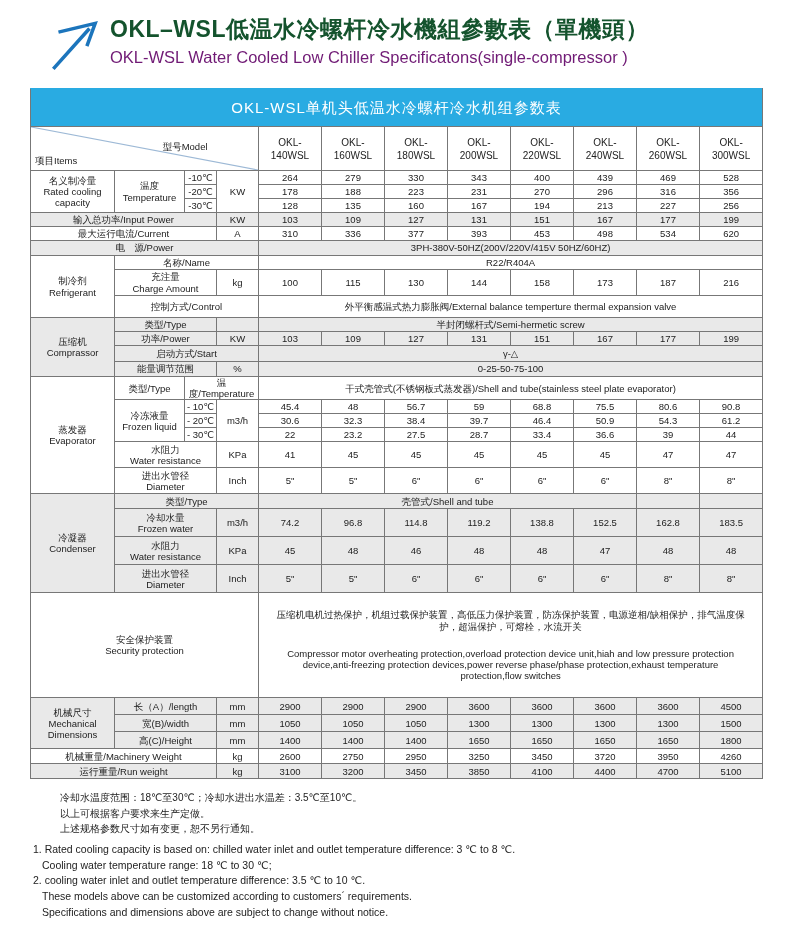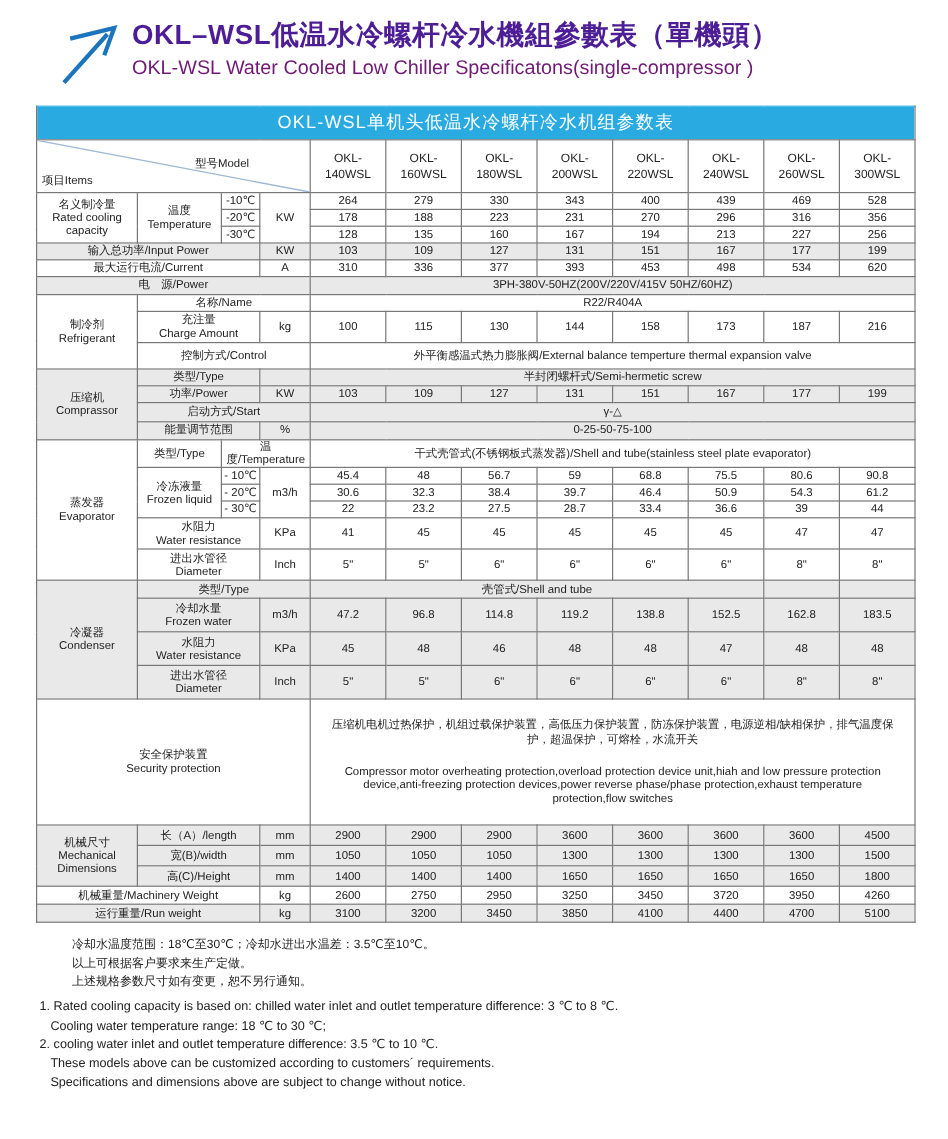--- a/index.html
+++ b/index.html
@@ -8,36 +8,36 @@
     width:790px; height:949px; background:#ffffff;
     font-family:"Liberation Sans","DejaVu Sans",sans-serif;
     color:#222;
   }
   .page { position:relative; width:790px; height:949px; overflow:hidden; }
 
   
   .doc-header { display:flex; align-items:flex-start; padding:12px 0 0 44px; height:82px; }
   .logo { width:62px; height:62px; flex:0 0 62px; }
   .titles { margin-left:4px; padding-top:2px; }
-  .title-zh { font-size:23px; font-weight:bold; color:#4c1d95; letter-spacing:0.5px; }
+  .title-zh { font-size:23px; font-weight:bold; color:#14532d; letter-spacing:0.5px; }
   .title-en { font-size:16.5px; color:#701a75; margin-top:3px; }
 
   
   table.spec { border-collapse:collapse; table-layout:fixed; width:732px; margin:6px 0 0 30px; }
   .spec td {
     border:1px solid #777; font-size:9.5px; padding:0 1px;
     text-align:center; vertical-align:middle; line-height:1.18; color:#222;
     overflow:hidden;
   }
   .spec .g { background:#e9e9e9; }
   .spec td.banner {
     background:#29abe2; color:#fff; font-size:15px; letter-spacing:1px;
     border-color:#29abe2 #777 #777 #777;
   }
-  .hA{height:28px}.hB{height:44px}.h1{height:14px}.h2{height:15px}.h3{height:16px}
+  .hA{height:38px}.hB{height:44px}.h1{height:14px}.h2{height:15px}.h3{height:16px}
   .h4{height:22px}.h5{height:26px}.h6{height:28px}.h7{height:17px}.h8{height:90px}
 
   .spec td.diag { position:relative; padding:0; }
   .diag svg { position:absolute; left:0; top:0; width:100%; height:100%; }
   .corner-items { position:absolute; left:4px; bottom:4px; font-size:9.5px; }
   .corner-model { position:absolute; left:58%; top:14px; font-size:9.5px; }
 
   .model .ln { display:block; font-size:10px; line-height:1.3; }
   .lab .ln, .sec .ln { display:block; }
   .sec { font-size:9.5px; }
@@ -350,21 +350,21 @@
       <td class="val g" colspan="6">壳管式/Shell and tube</td>
       <td class="g"></td>
       <td class="g"></td>
     </tr>
     <tr class="h6">
       <td class="lab g" colspan="2">
             <span class="ln">冷却水量</span>
             <span class="ln">Frozen water</span>
           </td>
       <td class="g">m3/h</td>
-      <td class="val g">47.2</td>
+      <td class="val g">74.2</td>
           <td class="val g">96.8</td>
           <td class="val g">114.8</td>
           <td class="val g">119.2</td>
           <td class="val g">138.8</td>
           <td class="val g">152.5</td>
           <td class="val g">162.8</td>
           <td class="val g">183.5</td>
     </tr>
     <tr class="h6">
       <td class="lab g" colspan="2">

